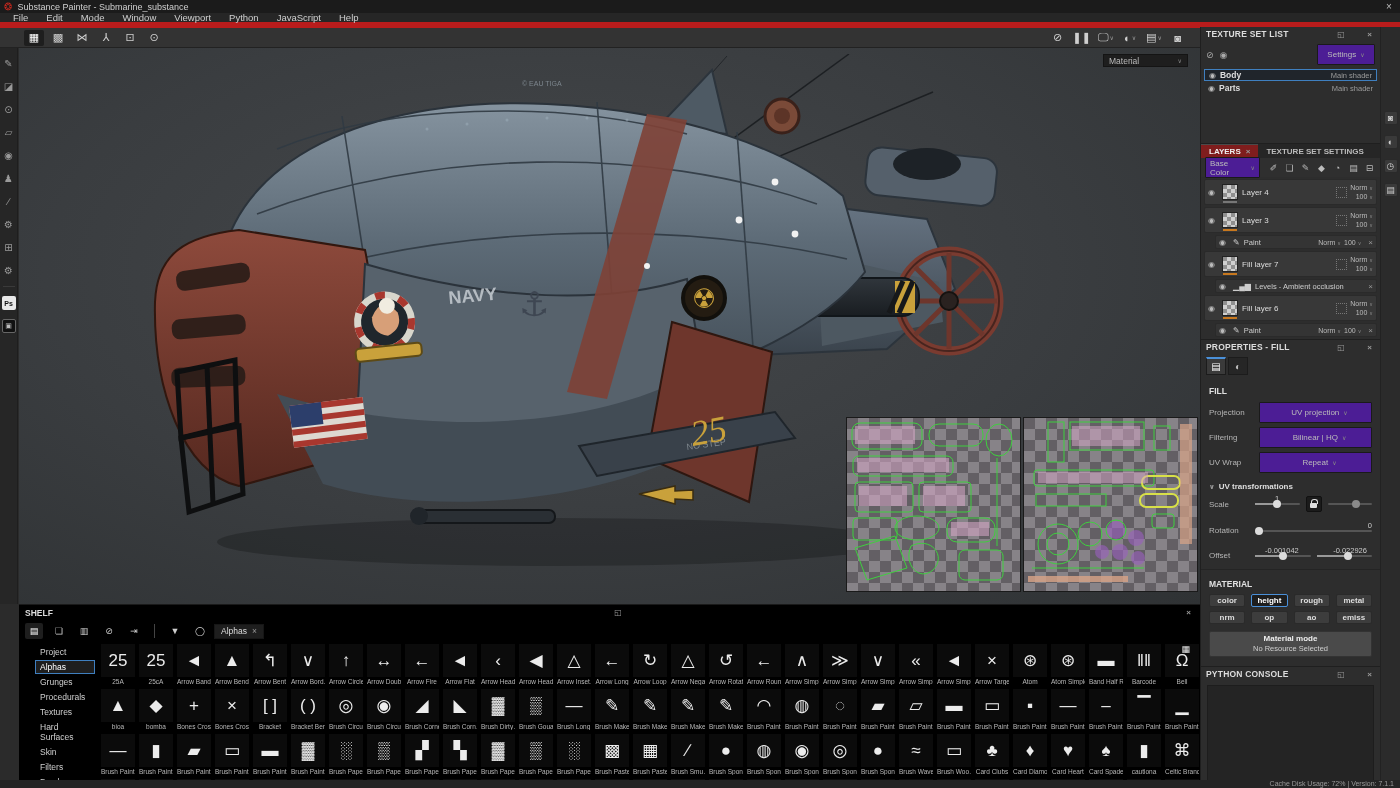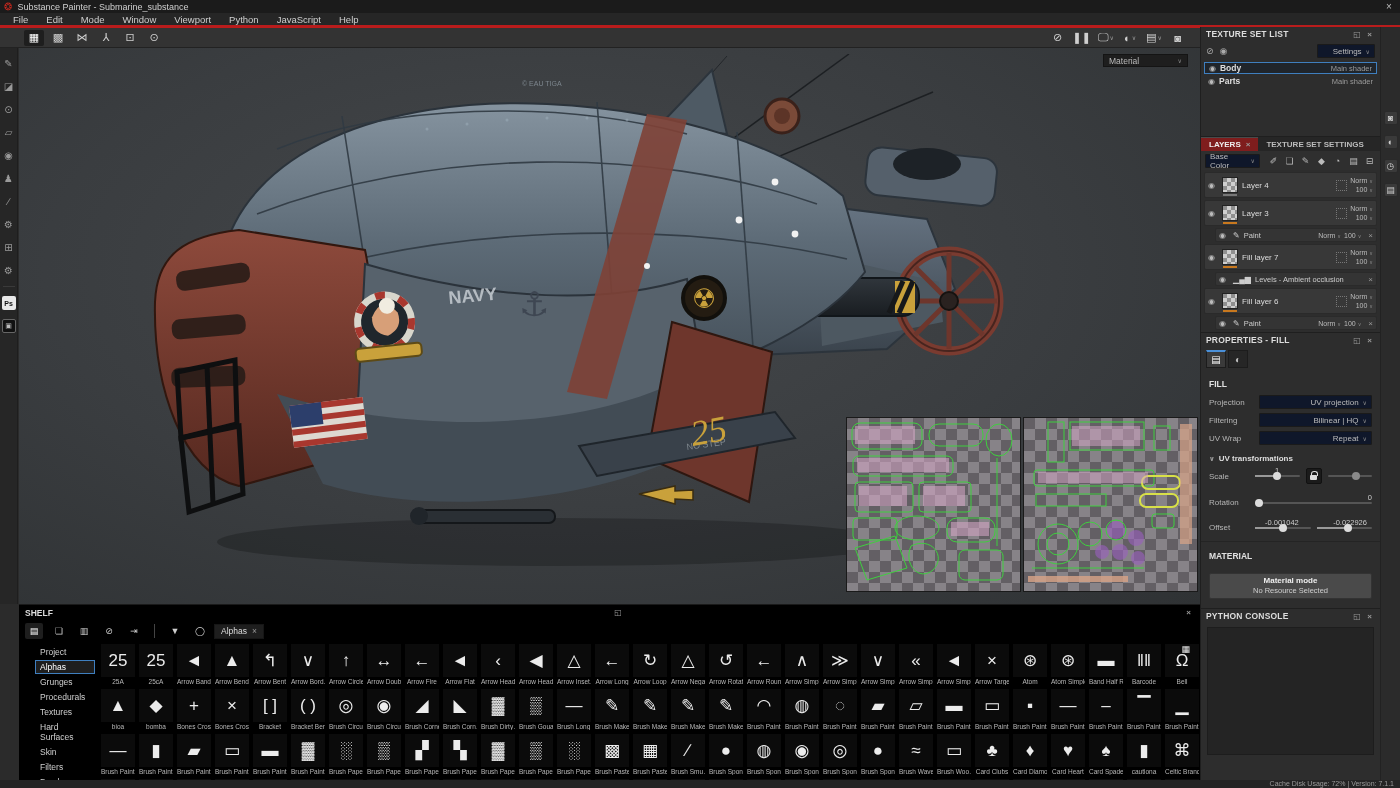--- a/index.html
+++ b/index.html
@@ -10,21 +10,21 @@
     color:#c8c8c8; position:relative; font-size:10px;
     -webkit-font-smoothing:antialiased;
   }
   .abs { position:absolute; }
 
   
   #titlebar { left:0; top:0; width:1400px; height:13px; background:#1b1b1b; display:flex; align-items:center; padding:0 4px; gap:5px; }
   #titlebar .logo { color:#c8281e; font-size:10px; line-height:10px; }
   #titlebar .title { font-size:9px; color:#cfcfcf; }
   #titlebar .win-close { margin-left:auto; color:#bbb; font-size:10px; width:14px; text-align:center; cursor:default; }
-  #menubar { left:0; top:13px; width:1400px; height:15px; background:#262626; display:flex; align-items:center; padding-left:4px; border-bottom:3px solid #b91c1c; }
+  #menubar { left:0; top:13px; width:1400px; height:15px; background:#262626; display:flex; align-items:center; padding-left:4px; border-bottom:6px solid #b91c1c; }
   #menubar .menu-item { padding:0 9px; font-size:9.5px; color:#cfcfcf; line-height:15px; }
   #toolbar { left:0; top:28px; width:1400px; height:20px; background:#333333; display:flex; align-items:center; border-bottom:1px solid #222; }
   .tbtn { width:20px; height:16px; margin:0 2px; display:flex; align-items:center; justify-content:center; color:#cfcfcf; font-size:11px; border-radius:2px; }
   .tbtn.active { background:#1e1e1e; color:#fff; }
   .tbtn .caret { font-size:6px; margin-left:1px; color:#999; }
   #toolbar .left-group { display:flex; margin-left:22px; }
   #toolbar .right-group { display:flex; position:absolute; right:210px; }
   .tb-sep { width:1px; height:14px; background:#444; margin:0 6px; }
 
   
@@ -40,24 +40,24 @@
   #shading-dd .caret { font-size:6px; color:#888; }
   #sub-svg { position:absolute; left:108px; top:6px; }
   .uvpanel { position:absolute; width:175px; height:175px; top:369px; border:1px solid #1a1a1a; background:
       repeating-conic-gradient(#8a8a8a 0% 25%, #5f5f5f 0% 50%) 0 0 / 22px 22px; }
   .uvpanel .tint { position:absolute; inset:0; background:rgba(120,100,125,0.18); }
   #uv1 { left:827px; }
   #uv2 { left:1004px; }
 
   
   #rightcol { left:1200px; top:27px; width:180px; height:761px; background:#2d2d2d; border-left:1px solid #1f1f1f; }
-  .panel-head { height:14px; display:flex; align-items:center; padding:0 5px; font-size:8.5px; font-weight:bold; color:#dcdcdc; letter-spacing:.2px; }
+  .panel-head { height:14px; display:flex; align-items:center; padding:0 5px; font-size:8.5px; font-weight:bold; color:#dcdcdc; letter-spacing:.2px;gap:16px; }
   .panel-head .ph-ic { margin-left:auto; color:#999; font-size:8px; padding:0 3px; }
   .panel-head .ph-ic + .ph-ic { margin-left:0; }
-  .mini-dd { background:#0f172a; border:1px solid #1a1a1a; color:#bbb; font-size:8px; height:14px; display:flex; align-items:center; padding:0 4px; justify-content:flex-end; border-radius:1px; }
+  .mini-dd { background:#4c1d95; border:1px solid #1a1a1a; color:#bbb; font-size:8px; height:21px; display:flex; align-items:center; padding:0 4px; justify-content:center; border-radius:1px; }
   .mini-dd .caret { font-size:6px; color:#888; margin-left:4px; }
 
   #tsl-controls { display:flex; align-items:center; padding:3px 5px; gap:6px; }
   #tsl-controls .eye { color:#aaa; font-size:9px; }
   #tsl-controls .settings { margin-left:auto; width:58px; }
   .ts-row { height:12px; display:flex; align-items:center; padding:0 4px; gap:4px; font-size:8.5px; margin:1px 3px; }
   .ts-row.selected { background:#1f2averb4; background:#20252b; border:1px solid #3f7fbf; }
   .ts-row .eye { font-size:8px; color:#bbb; }
   .ts-row .nm { font-weight:bold; color:#ddd; }
   .ts-row .shader { margin-left:auto; color:#9a9a9a; font-size:7.5px; }
@@ -646,20 +646,31 @@
         <span class="fillpart" style="width:46%"></span>
           <span class="handle" style="left:44%"></span>
       </div>
       <div class="track">
         <span class="val-above" style="left:30%">-0.022926</span>
         <span class="fillpart" style="width:52%"></span>
           <span class="handle" style="left:50%"></span>
       </div>
     </div>
     <div id="material-label">MATERIAL</div>
+    <div id="channel-grid">
+
+    <span class="chan-btn">color</span>
+        <span class="chan-btn selected active">height</span>
+        <span class="chan-btn">rough</span>
+        <span class="chan-btn">metal</span>
+        <span class="chan-btn">nrm</span>
+        <span class="chan-btn">op</span>
+        <span class="chan-btn">ao</span>
+        <span class="chan-btn">emiss</span>
+      </div>
     <div id="matmode">
       <div class="mm1">Material mode</div>
       <div class="mm2">No Resource Selected</div>
     </div>
   </div>
 
   <div id="pycon">
     <div class="panel-head">
       <span>PYTHON CONSOLE</span>
       <span class="ph-ic">◱</span>

